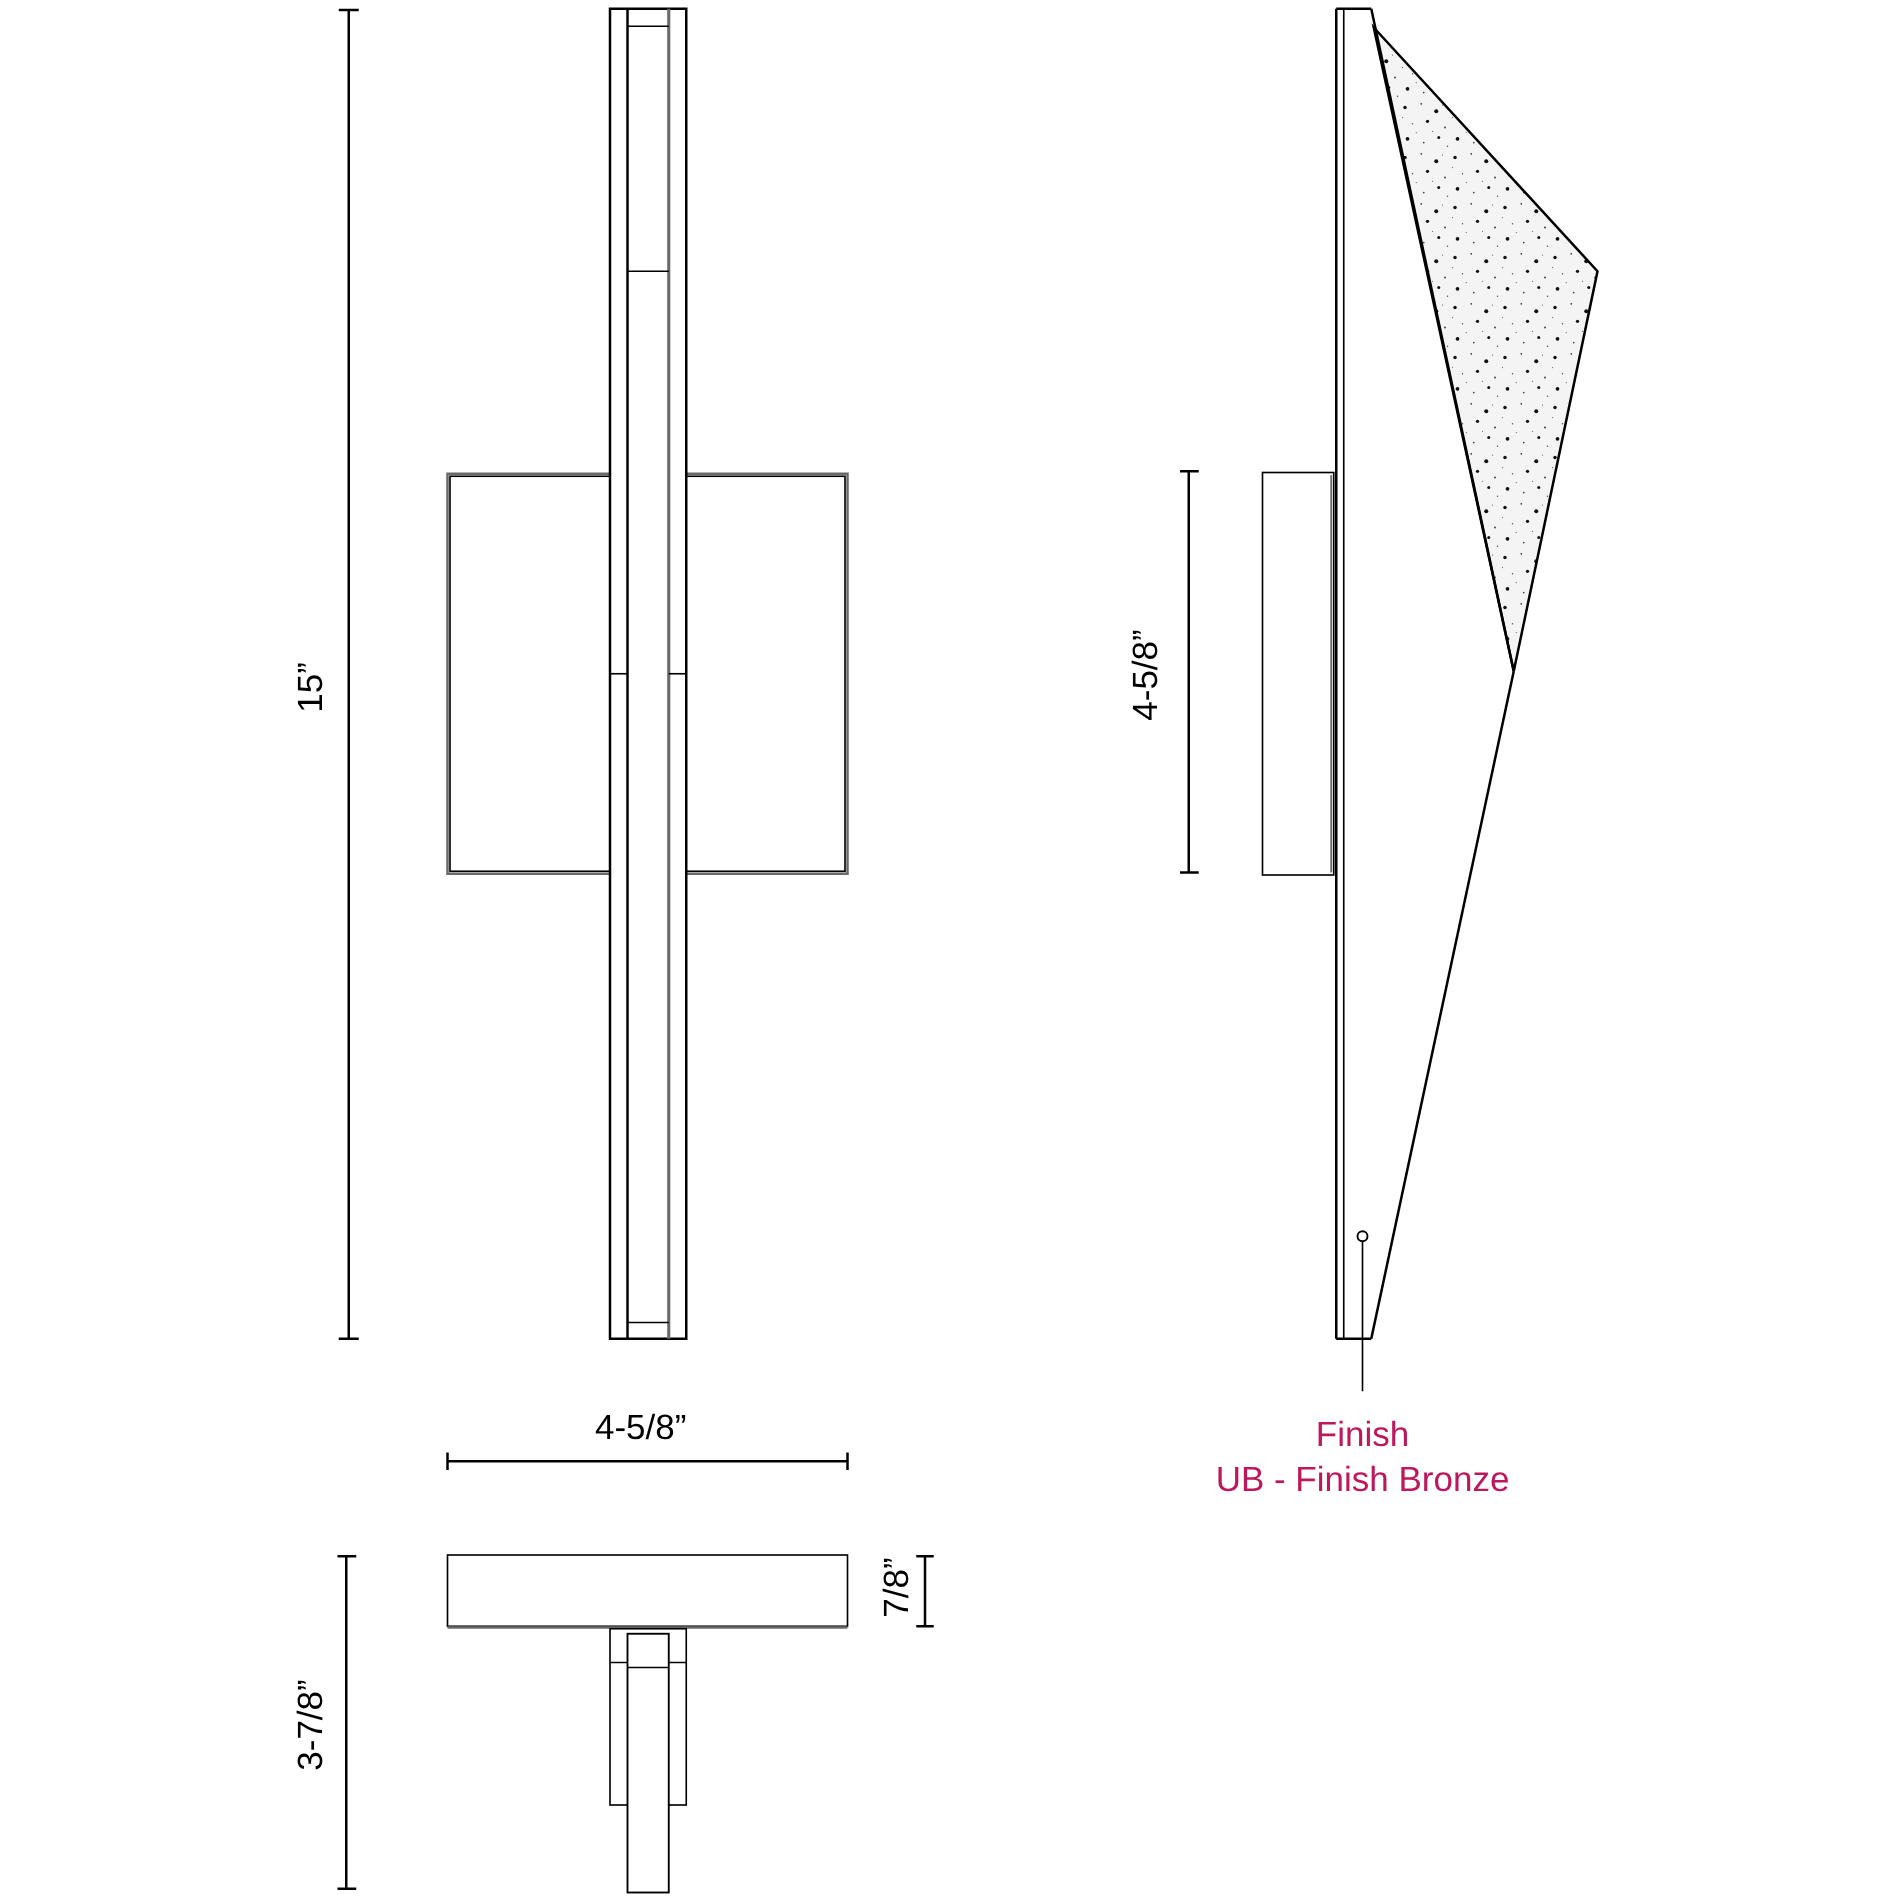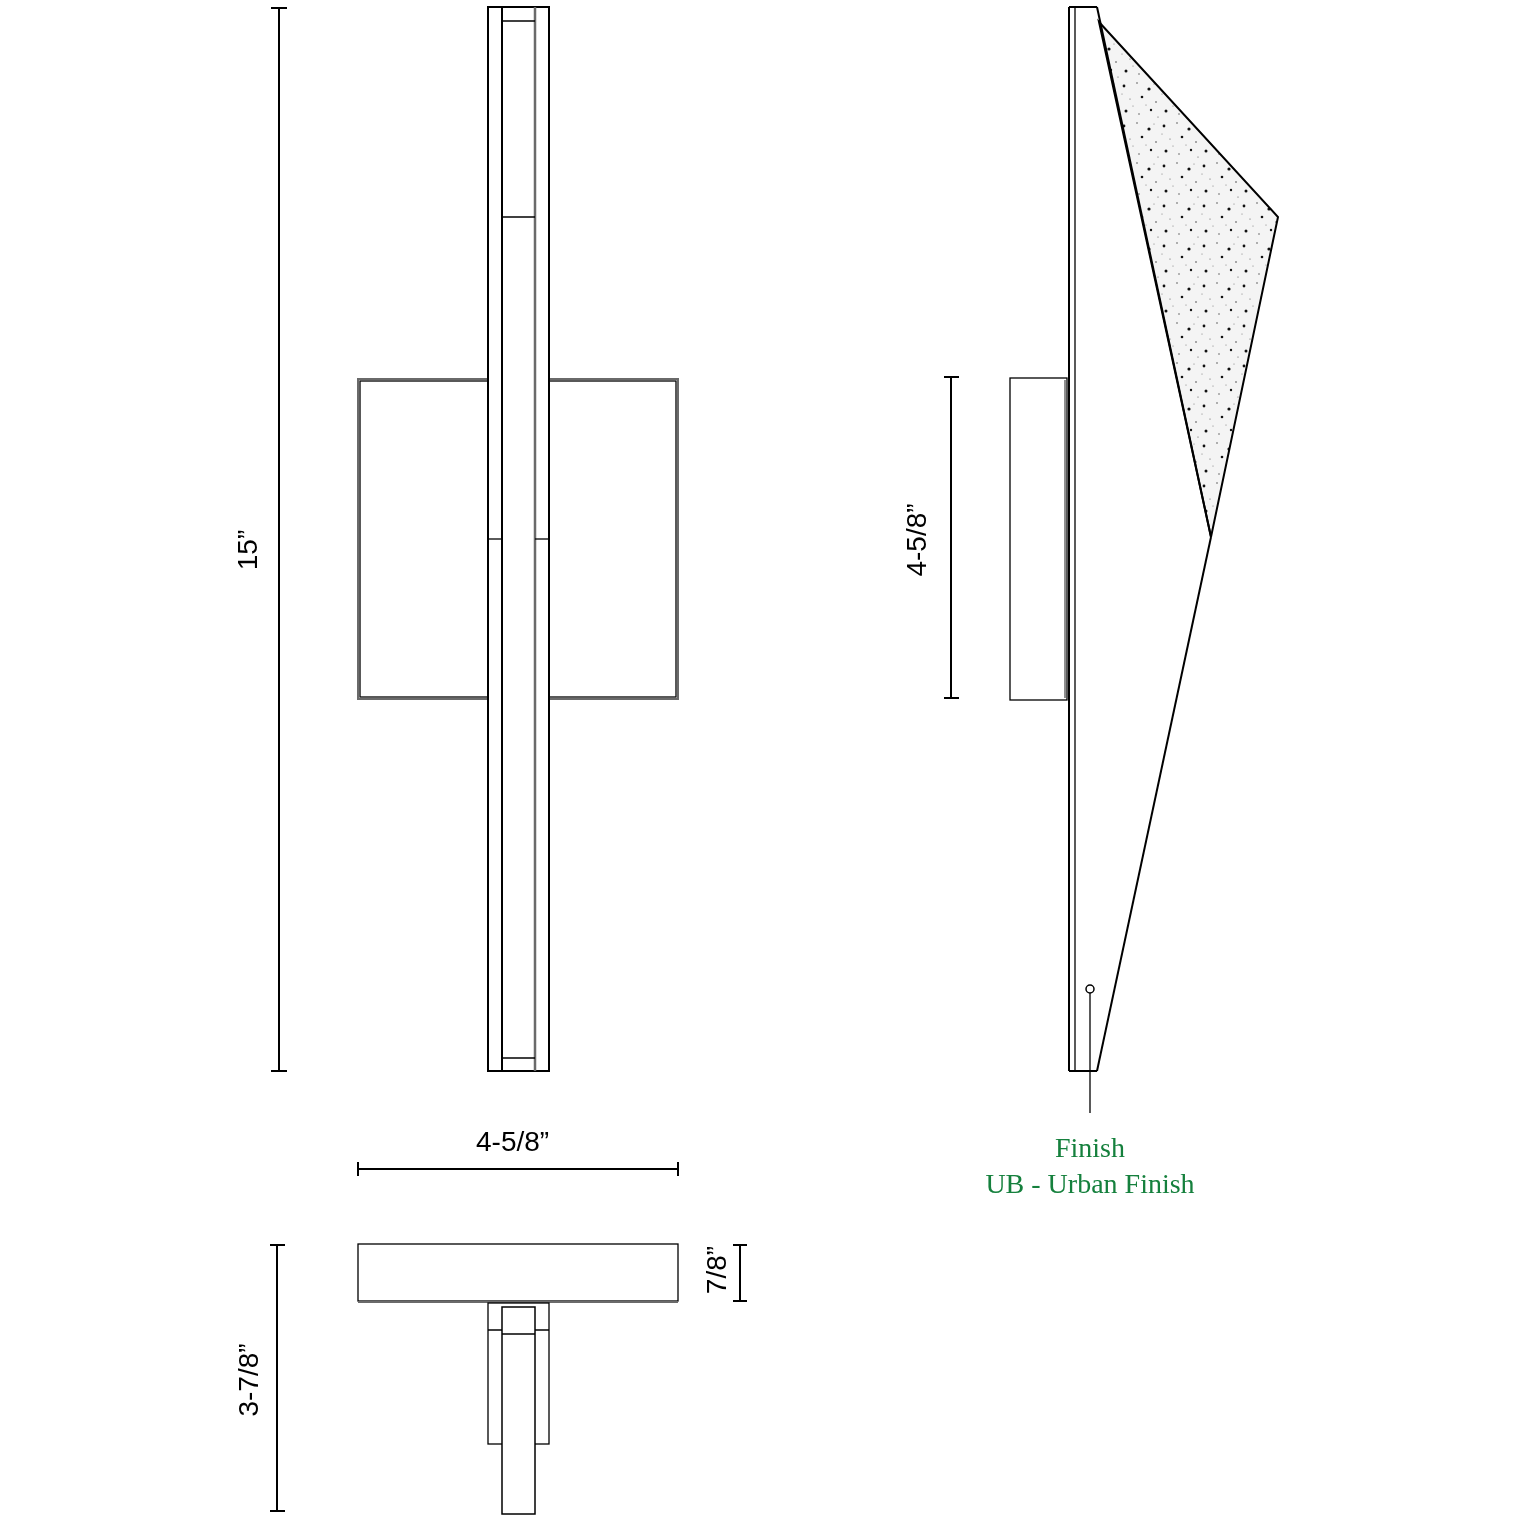--- a/index.html
+++ b/index.html
@@ -8,22 +8,22 @@
     .ln { stroke: #000; stroke-width: 2; fill: none; }
     .ln-thin { stroke: #000; stroke-width: 1.3; fill: none; }
     .ln-grey { stroke: #6a6a6a; stroke-width: 2; fill: none; }
     .dim-label {
       position: absolute; font-family: "Liberation Sans", sans-serif;
       font-size: 28px; color: #000; white-space: nowrap; line-height: 1;
     }
     .rot { transform-origin: center center; transform: rotate(-90deg); }
     .finish {
       position: absolute; left: 940px; top: 1130px; width: 300px;
-      text-align: center; font-family: Liberation Serif, serif;
-      font-size: 28px; line-height: 36px; color: #15803d;
+      text-align: center; font-family: Liberation Sans, sans-serif;
+      font-size: 28px; line-height: 36px; color: #be185d;
     }
   </style>
 </head>
 <body>
 
 <svg width="1520" height="1520" viewBox="0 0 1520 1520">
   <defs>
     <pattern id="speckle" width="40" height="40" patternUnits="userSpaceOnUse">
       <rect width="40" height="40" fill="#f4f4f4"></rect>
       <circle cx="4" cy="6" r="1.4" fill="#111"></circle>
@@ -132,14 +132,14 @@
 </svg>
 
 <div class="dim-label rot" style="left:228px; top:536px;">15”</div>
 <div class="dim-label" style="left:476px; top:1128px;">4-5/8”</div>
 <div class="dim-label rot" style="left:880px; top:526px;">4-5/8”</div>
 <div class="dim-label rot" style="left:212px; top:1366px;">3-7/8”</div>
 <div class="dim-label rot" style="left:693px; top:1256px;">7/8”</div>
 
 <div class="finish">
   <div>Finish</div>
-  <div>UB - Urban Finish</div>
+  <div>UB - Finish Bronze</div>
 </div>
 
 </body></html>

